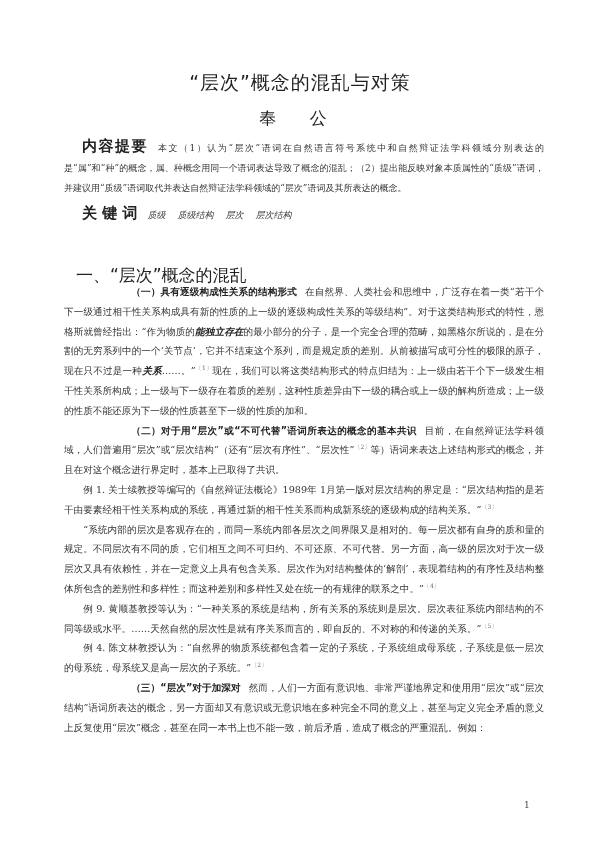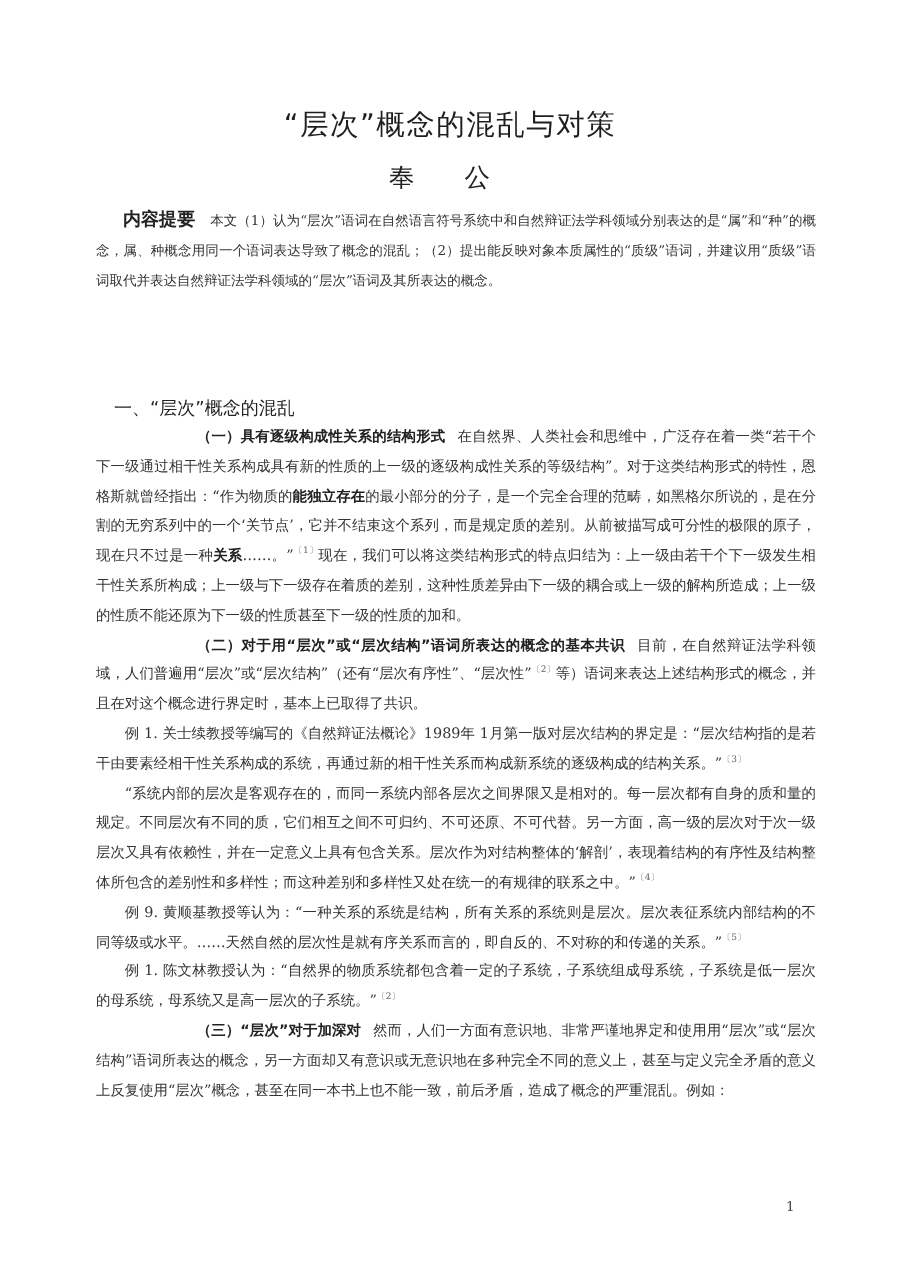--- a/index.html
+++ b/index.html
@@ -19,61 +19,64 @@
       font-size: 17px; letter-spacing: 14px; color: #222;
     }
     .block {
       position: absolute; left: 64px; width: 480px;
       font-size: 9.6px; line-height: 19.8px; text-align: justify; color: #333;
     }
     .block p { margin: 0; text-indent: 2em; }
     .abstract { top: 136px; font-size: 9px; line-height: 20px; }
     .abstract .label, .keywords .label {
       font-family: "DejaVu Sans", "Liberation Sans", sans-serif; font-weight: bold; color: #222;
-      font-size: 12px; margin-right: 10px; margin-top: 25px;
+      font-size: 15px; margin-right: 10px; margin-top: 25px;
     }
     .keywords { top: 204px; font-size: 9px; }
     .keywords .kw { margin-right: 12px; font-style: italic; }
     .intro { top: 230px; }
     .sec-head {
       position: absolute; left: 76px; top: 264px;
       font-family: "DejaVu Sans", "Liberation Sans", sans-serif;
-      font-size: 12px; color: #222;
+      font-size: 17px; color: #222;
     }
     .body1 { top: 282px; }
     .sub { font-family: "DejaVu Sans", "Liberation Sans", sans-serif; font-weight: bold; color: #222; margin-right: 8px; margin-left: 48px; }
-    .strong { font-family: "DejaVu Sans", "Liberation Sans", sans-serif; font-weight: bold; color: #222; }
+    .strong { font-family: "DejaVu Sans", "Liberation Sans", sans-serif; font-weight: bold; color: #222; font-style: italic; }
     sup { font-size: 6px; vertical-align: super; line-height: 0; color: #666; }
     .page-num {
       position: absolute; top: 800px; left: 524px; font-size: 9px; color: #444;
     }
   </style>
 </head>
 <body>
 
 <div class="page">
   <div class="title">“层次”概念的混乱与对策</div>
   <div class="author">奉 公</div>
 
   <div class="block abstract">
     <p><span class="label">内容提要</span><span>本文（1）认为“层次”语词在自然语言符号系统中和自然辩证法学科领域分别表达的是“属”和“种”的概念，属、种概念用同一个语词表达导致了概念的混乱；（2）提出能反映对象本质属性的“质级”语词，并建议用“质级”语词取代并表达自然辩证法学科领域的“层次”语词及其所表达的概念。</span></p>
   </div>
 
+  <div class="block keywords">
+    <p><span class="label">关 键 词</span><span class="kw">质级</span><span class="kw">质级结构</span><span class="kw">层次</span><span class="kw">层次结构</span></p>
+  </div>
 
 
   <div class="sec-head">一、“层次”概念的混乱</div>
 
   <div class="block body1">
     <p><span class="sub">（一）具有逐级构成性关系的结构形式</span><span>在自然界、人类社会和思维中，广泛存在着一类“若干个下一级通过相干性关系构成具有新的性质的上一级的逐级构成性关系的等级结构”。对于这类结构形式的特性，恩格斯就曾经指出：“作为物质的</span><span class="strong">能独立存在</span><span>的最小部分的分子，是一个完全合理的范畴，如黑格尔所说的，是在分割的无穷系列中的一个‘关节点’，它并不结束这个系列，而是规定质的差别。从前被描写成可分性的极限的原子，现在只不过是一种</span><span class="strong">关系</span><span>……。”</span><sup>〔1〕</sup><span>现在，我们可以将这类结构形式的特点归结为：上一级由若干个下一级发生相干性关系所构成；上一级与下一级存在着质的差别，这种性质差异由下一级的耦合或上一级的解构所造成；上一级的性质不能还原为下一级的性质甚至下一级的性质的加和。</span></p>
 
-    <p><span class="sub">（二）对于用“层次”或“层次结构”语词所表达的概念的基本共识</span><span>目前，在自然辩证法学科领域，人们普遍用“层次”或“层次结构”（还有“层次有序性”、“层次性”</span><sup>〔2〕</sup><span>等）语词来表达上述结构形式的概念，并且在对这个概念进行界定时，基本上已取得了共识。</span></p>
+    <p><span class="sub">（二）对于用“层次”或“不可代替”语词所表达的概念的基本共识</span><span>目前，在自然辩证法学科领域，人们普遍用“层次”或“层次结构”（还有“层次有序性”、“层次性”</span><sup>〔2〕</sup><span>等）语词来表达上述结构形式的概念，并且在对这个概念进行界定时，基本上已取得了共识。</span></p>
 
     <p><span>例 1. 关士续教授等编写的《自然辩证法概论》1989年 1月第一版对层次结构的界定是：“层次结构指的是若干由要素经相干性关系构成的系统，再通过新的相干性关系而构成新系统的逐级构成的结构关系。”</span><sup>〔3〕</sup></p>
     <p><span>“系统内部的层次是客观存在的，而同一系统内部各层次之间界限又是相对的。每一层次都有自身的质和量的规定。不同层次有不同的质，它们相互之间不可归约、不可还原、不可代替。另一方面，高一级的层次对于次一级层次又具有依赖性，并在一定意义上具有包含关系。层次作为对结构整体的‘解剖’，表现着结构的有序性及结构整体所包含的差别性和多样性；而这种差别和多样性又处在统一的有规律的联系之中。”</span><sup>〔4〕</sup></p>
     <p><span>例 9. 黄顺基教授等认为：“一种关系的系统是结构，所有关系的系统则是层次。层次表征系统内部结构的不同等级或水平。……天然自然的层次性是就有序关系而言的，即自反的、不对称的和传递的关系。”</span><sup>〔5〕</sup></p>
-    <p><span>例 1. 陈文林教授认为：“自然界的物质系统都包含着一定的子系统，子系统组成母系统，子系统是低一层次的母系统，母系统又是高一层次的子系统。”</span><sup>〔2〕</sup></p>
+    <p><span>例 4. 陈文林教授认为：“自然界的物质系统都包含着一定的子系统，子系统组成母系统，子系统是低一层次的母系统，母系统又是高一层次的子系统。”</span><sup>〔2〕</sup></p>
 
     <p><span class="sub">（三）“层次”对于加深对</span><span>然而，人们一方面有意识地、非常严谨地界定和使用用“层次”或“层次结构”语词所表达的概念，另一方面却又有意识或无意识地在多种完全不同的意义上，甚至与定义完全矛盾的意义上反复使用“层次”概念，甚至在同一本书上也不能一致，前后矛盾，造成了概念的严重混乱。例如：</span></p>
 
   </div>
 
   <div class="page-num">1</div>
 </div>
 
 </body></html>

